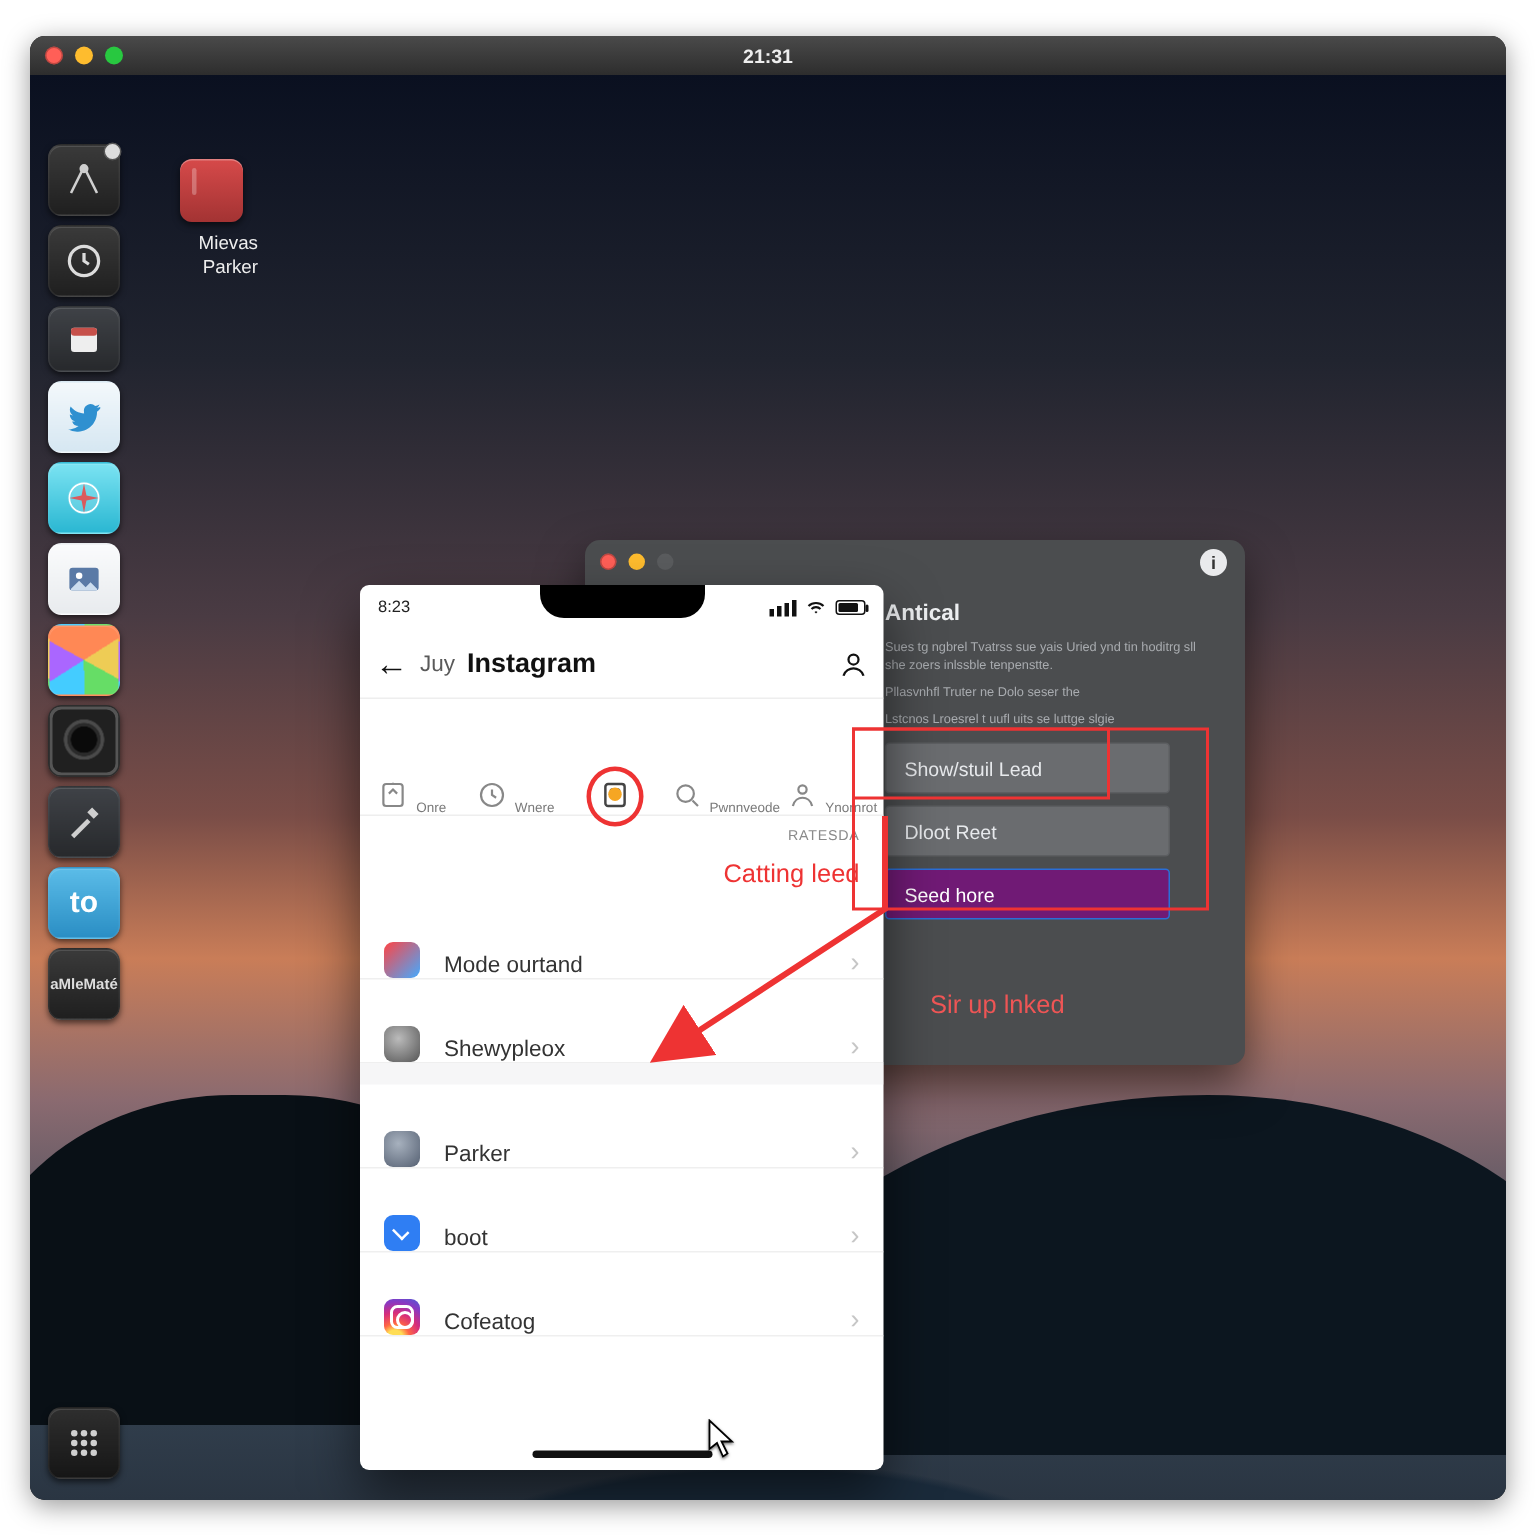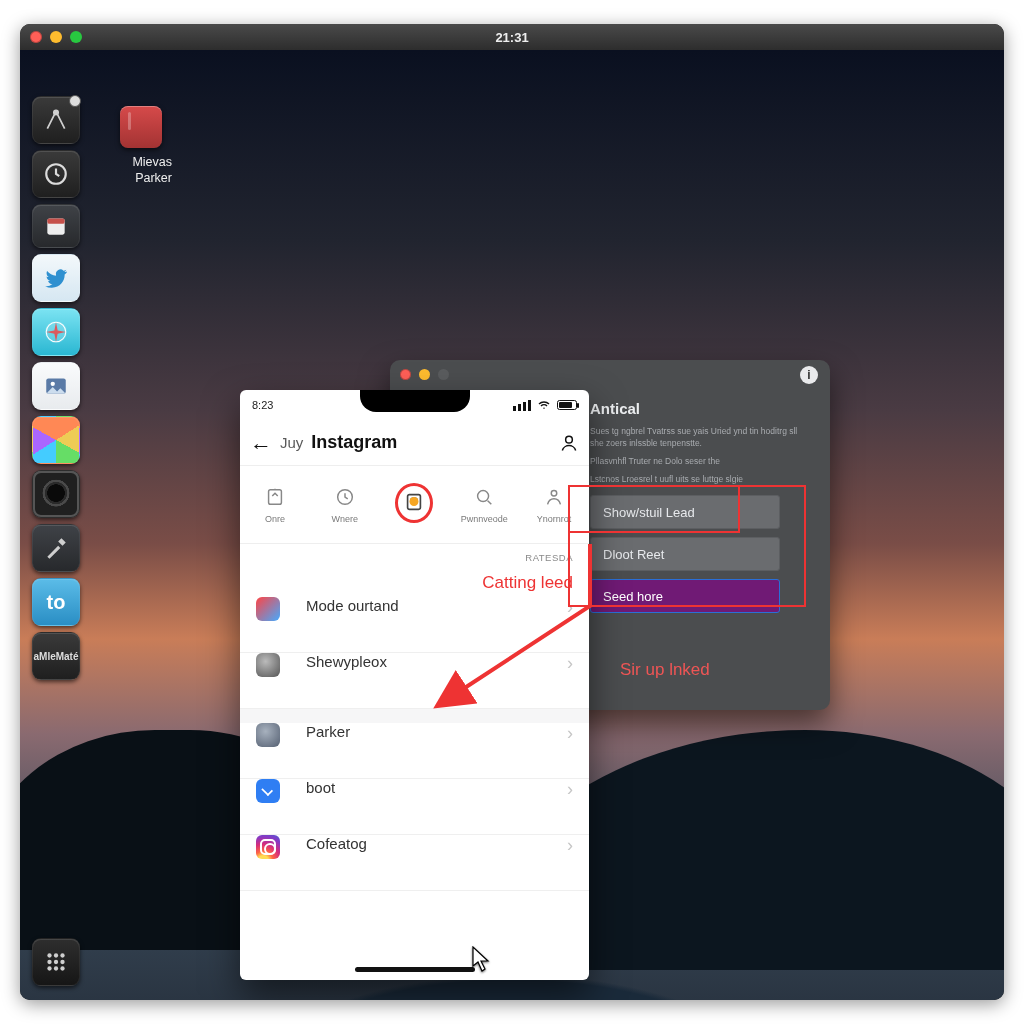--- a/index.html
+++ b/index.html
@@ -85,34 +85,34 @@
   .batt::before{content:"";position:absolute;left:1px;top:1px;bottom:1px;width:13px;background:#111;border-radius:1px;}
 
   .phone .hdr { height:46px; display:flex; align-items:center; padding:0 10px; gap:8px; border-bottom:1px solid #eee; }
   .phone .hdr .back { font-size:22px; color:#111; cursor:pointer; }
   .phone .hdr .pre  { font-size:15px; color:#5a5a5a; }
   .phone .hdr .ttl  { font-size:18px; font-weight:700; color:#111; }
   .phone .hdr .spacer{flex:1}
   .phone .hdr .prof { width:20px; height:20px; color:#111; cursor:pointer; }
 
   .phone .tabs { height:78px; display:grid; grid-template-columns:repeat(5,1fr); border-bottom:1px solid #eee; }
-  .phone .tabs .tb { display:flex; flex-direction:column; align-items:center; justify-content:center; gap:4px; font-size:9px; color:#7a7a7a; cursor:pointer; }
+  .phone .tabs .tb { display:flex; flex-direction:row; align-items:flex-end; justify-content:center; gap:4px; font-size:9px; color:#7a7a7a; cursor:pointer; }
   .phone .tabs .tb svg { width:22px; height:22px; }
   .phone .tabs .tb.active { color:#222; }
   .phone .tabs .tb.active .tbic { position:relative; }
   .phone .tabs .tb.active .tbic::after{ content:""; position:absolute; inset:-8px; border:3px solid #e33; border-radius:50%; }
   .orange-dot { position:absolute; width:9px; height:9px; background:#f6a623; border-radius:50%; left:50%; top:6px; transform:translate(-50%); }
 
   .phone .callout { padding:8px 16px 4px; display:flex; gap:10px; align-items:flex-end;flex-direction:column; }
   .phone .callout .lbl { font-size:9.5px; color:#8a8a8a; letter-spacing:.5px; }
   .phone .callout .txt { font-size:17px; color:#e33; font-weight:500; }
 
   .phone .list { }
   .phone .row {
-    height:56px; display:flex; align-items:flex-start; gap:26px; padding:0 16px;
+    height:56px; display:flex; align-items:flex-end; gap:16px; padding:0 16px;
     border-bottom:1px solid #efefef; font-size:15px; color:#333; cursor:pointer;
   }
   .phone .row .ric { width:24px; height:24px; border-radius:6px; display:flex; align-items:center; justify-content:center; flex-shrink:0; }
   .phone .row .chev { margin-left:auto; color:#c6c6c6; font-size:18px; }
   .ric.multi { background:linear-gradient(135deg,#f44,#4af); }
   .ric.gray  { background:radial-gradient(circle at 40% 35%, #bbb, #555); border-radius:50%; }
   .ric.gray2 { background:radial-gradient(circle at 40% 35%, #a7b1be, #556072); border-radius:50%; }
   .ric.blue  { background:#2f7ef3; border-radius:6px; position:relative; }
   .ric.blue::after{content:"";position:absolute;left:7px;top:5px;width:10px;height:14px;border-left:3px solid #fff;border-bottom:3px solid #fff;transform:rotate(-45deg) scale(.55) translate(0,-6px);}
   .ric.ig    { background:

